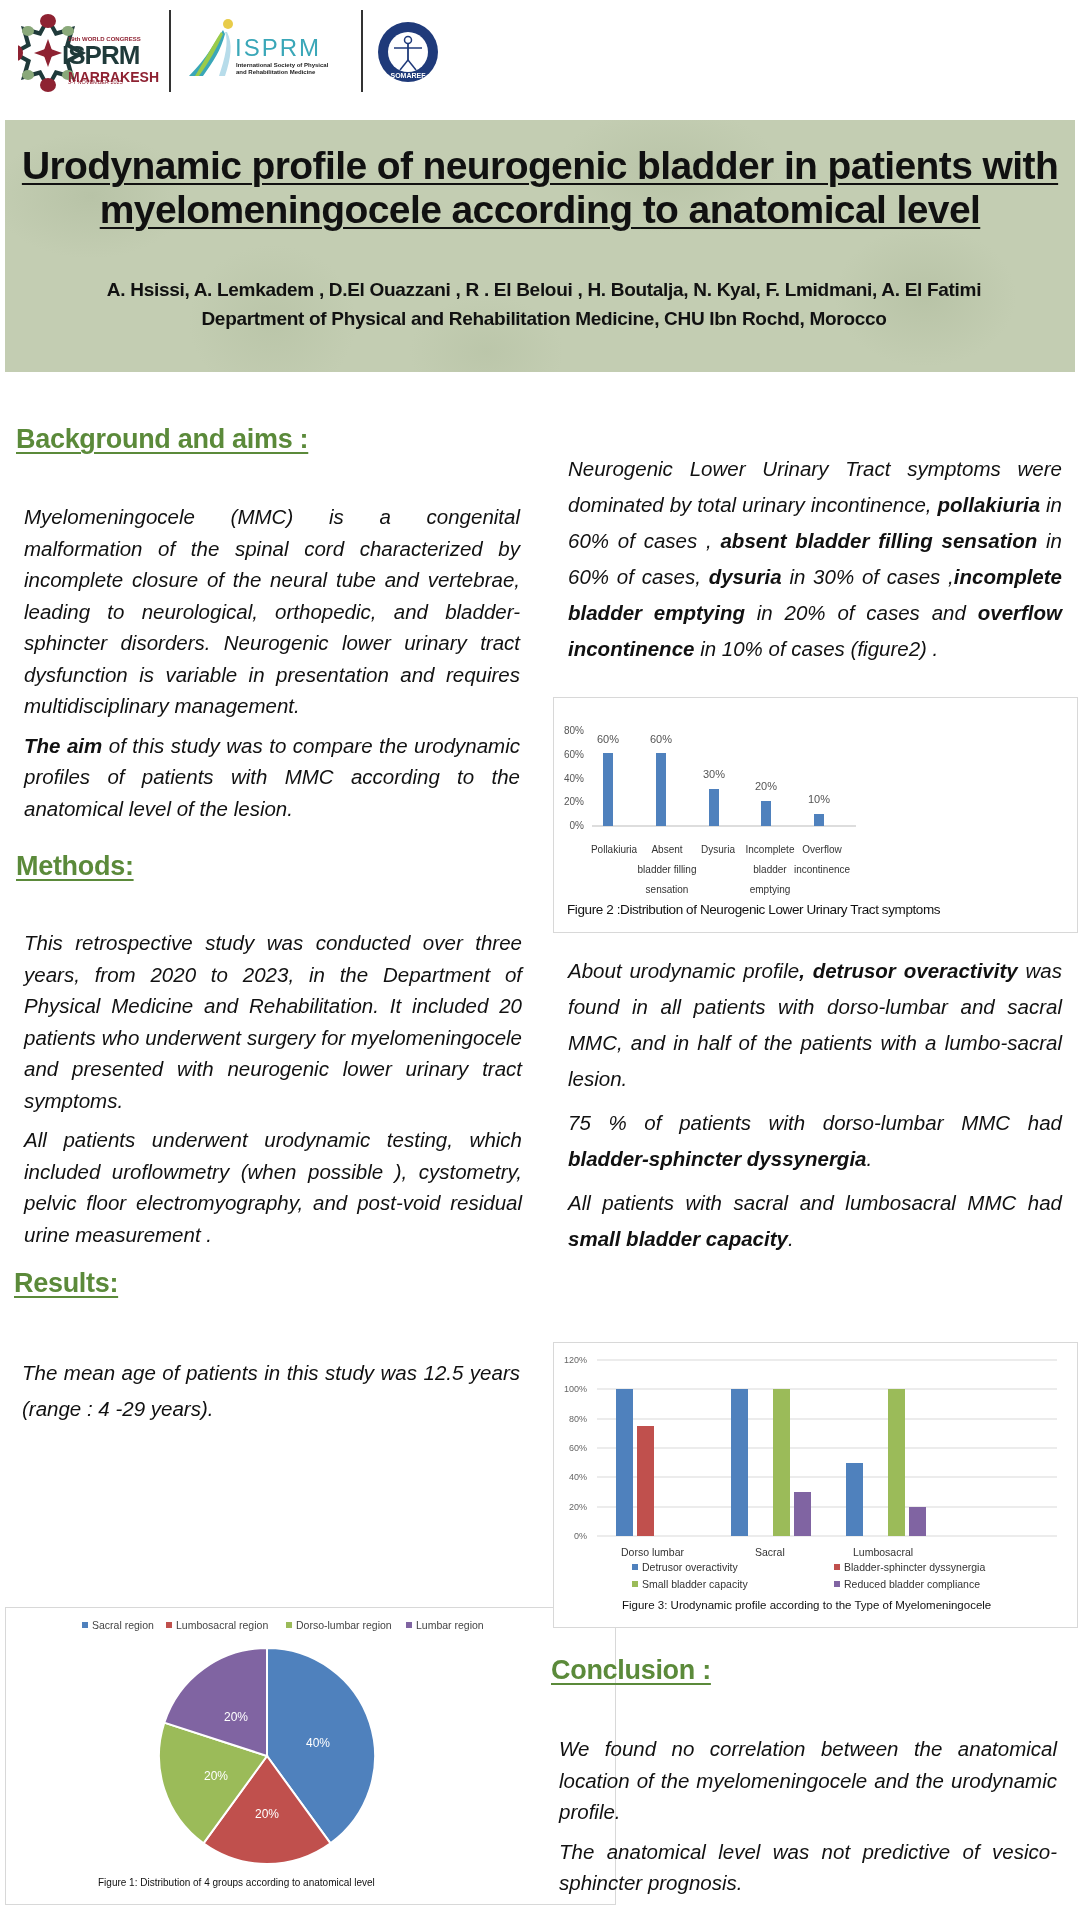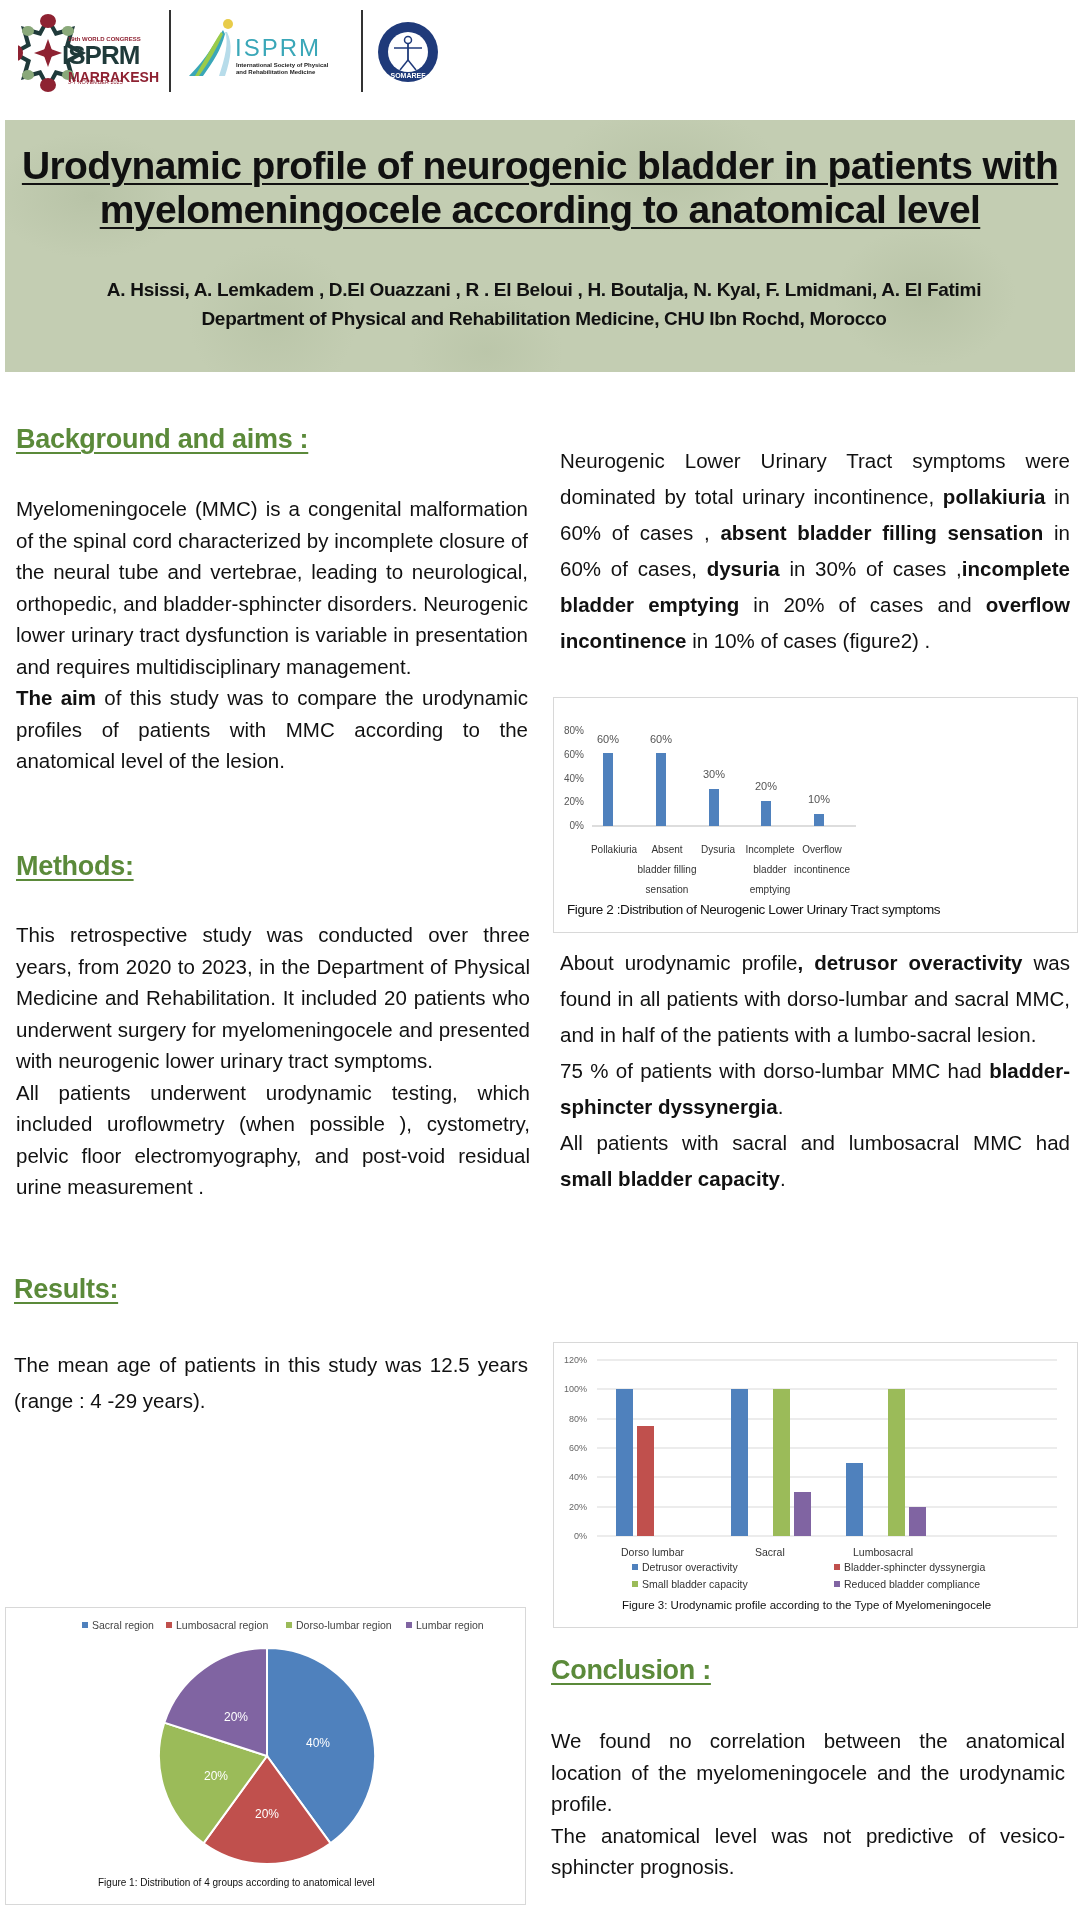--- a/index.html
+++ b/index.html
@@ -25,21 +25,21 @@
     font-family: "Liberation Sans", sans-serif; font-weight: bold; font-size: 39px; line-height: 44px;
     color: #111; letter-spacing: -0.6px; }
   .title span { text-decoration: underline; text-decoration-thickness: 2px; text-underline-offset: 4px; }
   .authors { position: absolute; left: 0; top: 155px; width: 1070px; text-align: center;
     font-weight: bold; font-size: 19px; line-height: 29px; color: #111; letter-spacing: -0.3px; padding-left: 8px; }
 
   
   .sec-head { position: absolute; font-weight: bold; font-size: 27px; color: #5b8a3a;
     text-decoration: underline; text-decoration-thickness: 2px; text-underline-offset: 4px; letter-spacing: -0.3px; }
   .para { position: absolute; font-size: 20.5px; line-height: 31.5px; text-align: justify; color: #111; }
-  .para p { margin: 0; }
+  .para p { margin: 8px; font-style: italic; }
   .para b { font-weight: bold; }
   .para.wide { line-height: 36px; }
 
   
   .figbox { position: absolute; border: 1px solid #d8d8d8; background: #fff; }
   .figcap { position: absolute; font-size: 10px; color: #111; white-space: nowrap; }
   .figcap b { font-weight: normal; }
   svg text { font-family: "Liberation Sans", "DejaVu Sans", sans-serif; }
 </style>
 </head>
@@ -113,26 +113,26 @@
   <p>Myelomeningocele (MMC) is a congenital malformation of the spinal cord characterized by incomplete closure of the neural tube and vertebrae, leading to neurological, orthopedic, and bladder-sphincter disorders. Neurogenic lower urinary tract dysfunction is variable in presentation and requires multidisciplinary management.</p>
   <p><b>The aim</b><span> of this study was to compare the urodynamic profiles of patients with MMC according to the anatomical level of the lesion.</span></p>
 </div>
 
 <div class="sec-head" style="left:16px;top:851px;">Methods:</div>
 <div class="para" style="left:16px;top:919px;width:514px;">
   <p>This retrospective study was conducted over three years, from 2020 to 2023, in the Department of Physical Medicine and Rehabilitation. It included 20 patients who underwent surgery for myelomeningocele and presented with neurogenic lower urinary tract symptoms.</p>
   <p>All patients underwent urodynamic testing, which included uroflowmetry (when possible ), cystometry, pelvic floor electromyography, and post-void residual urine measurement .</p>
 </div>
 
-<div class="sec-head" style="left:14px;top:1268px;margin-top:6px;">Results:</div>
+<div class="sec-head" style="left:14px;top:1268px;">Results:</div>
 <div class="para wide" style="left:14px;top:1347px;width:514px;">
   <p>The mean age of patients in this study was 12.5 years (range : 4 -29 years).</p>
 </div>
 
-<div class="figbox" style="left:5px;top:1607px;width:521px;height:298px;">
+<div class="figbox" style="left:5px;top:1607px;width:611px;height:298px;">
   <svg width="521" height="298" viewBox="0 0 521 298">
 
     <g font-size="10.5" fill="#444">
       <rect x="76" y="14" width="6" height="6" fill="#4f81bd"></rect>
         <text x="86" y="21">Sacral region</text>
       <rect x="160" y="14" width="6" height="6" fill="#c0504d"></rect>
         <text x="170" y="21">Lumbosacral region</text>
       <rect x="280" y="14" width="6" height="6" fill="#9bbb59"></rect>
         <text x="290" y="21">Dorso-lumbar region</text>
       <rect x="400" y="14" width="6" height="6" fill="#8064a2"></rect>

